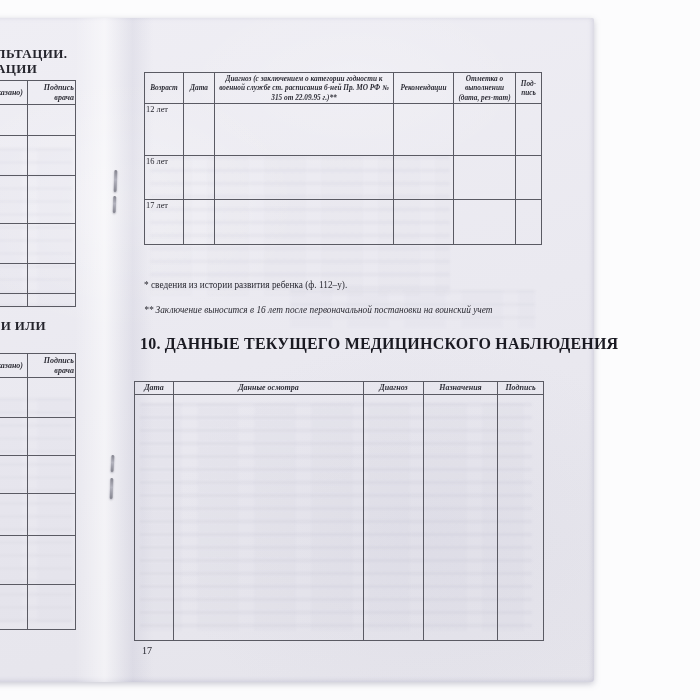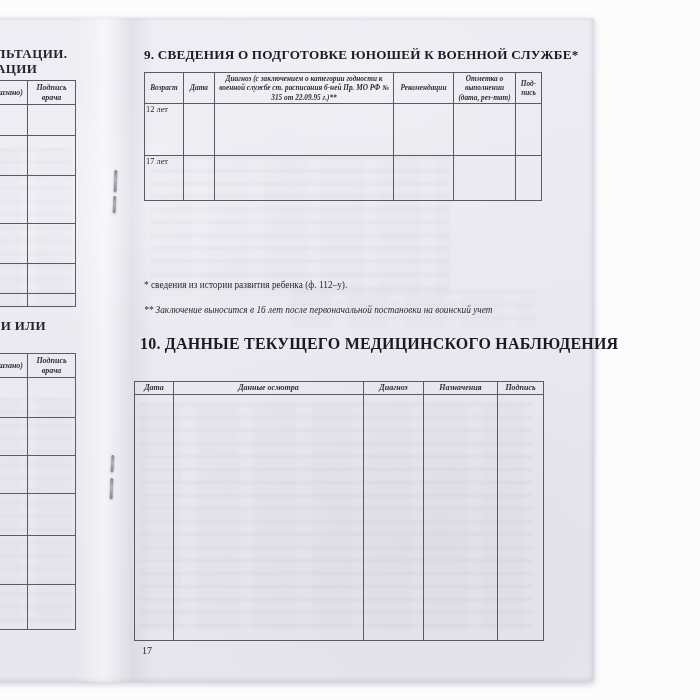--- a/index.html
+++ b/index.html
@@ -65,21 +65,21 @@
   .lp-h3{position:absolute;left:-2px;top:300px;font-weight:bold;font-size:13px;letter-spacing:.4px;white-space:nowrap;}
 
   table{border-collapse:collapse;table-layout:fixed;}
   th,td{border:1px solid var(--table-border);padding:0;overflow:hidden;}
 
   .tl{position:absolute;left:-28px;width:113px;}
   .tlA{top:62px;}
   .tlB{top:335px;}
   .tl th{font-style:italic;font-weight:bold;font-size:8px;line-height:1.25;vertical-align:middle;color:#2e2e37;}
   .tl th.cut{text-align:right;padding-right:4px;}
-  .tl th.sig{text-align:center;padding:1px;}
+  .tl th.sig{text-align:right;padding:1px;}
   .tl tr.hd{height:24px;}
   .tlA tr.a1{height:31px}.tlA tr.a2{height:40px}.tlA tr.a3{height:48px}.tlA tr.a4{height:40px}.tlA tr.a5{height:30px}.tlA tr.a6{height:13px}
   .tlB tr.b1{height:40px}.tlB tr.b2{height:38px}.tlB tr.b3{height:38px}.tlB tr.b4{height:42px}.tlB tr.b5{height:49px}.tlB tr.b6{height:45px}
 
   
   .title9{position:absolute;left:154px;top:29px;width:397px;text-align:center;font-weight:bold;font-size:13.2px;letter-spacing:.2px;color:#1a1a22;white-space:nowrap;}
   .t9{position:absolute;left:154px;top:54px;width:397px;}
   .t9 th{font-style:italic;font-weight:bold;font-size:7.3px;line-height:1.3;text-align:center;vertical-align:middle;padding:1px 2px;color:#2e2e37;}
   .t9 tr.hd{height:31px;}
   .t9 tr.r1{height:52px}.t9 tr.r2{height:48px}.t9 tr.r3{height:44px}.t9 tr.r4{height:45px}
@@ -189,21 +189,20 @@
           </tr>
     </tbody>
       </table>
 
     <div class="fold"></div>
     <div class="staple st1a"></div>
     <div class="staple st1b"></div>
     <div class="staple st2a"></div>
     <div class="staple st2b"></div>
 
-    <div class="title9">9. СВЕДЕНИЯ О ПОДГОТОВКЕ ЮНОШЕЙ К ВОЕННОЙ СЛУЖБЕ*</div>
 
     <table class="t9">
       <colgroup>
         <col style="width:39px">
           <col style="width:31px">
           <col style="width:179px">
         <col style="width:60px">
           <col style="width:62px">
           <col style="width:26px">
       </colgroup>
@@ -217,20 +216,28 @@
         <th>Под-пись</th>
       </tr>
       <tr class="r1">
         <td class="age">12 лет</td>
         <td></td>
             <td></td>
         <td></td>
             <td></td>
         <td></td>
       </tr>
+      <tr class="r3">
+        <td class="age">16 лет</td>
+        <td></td>
+            <td></td>
+        <td></td>
+            <td></td>
+        <td></td>
+      </tr>
       <tr class="r4">
         <td class="age">17 лет</td>
         <td></td>
             <td></td>
         <td></td>
             <td></td>
         <td></td>
       </tr>
     </tbody>
       </table>

